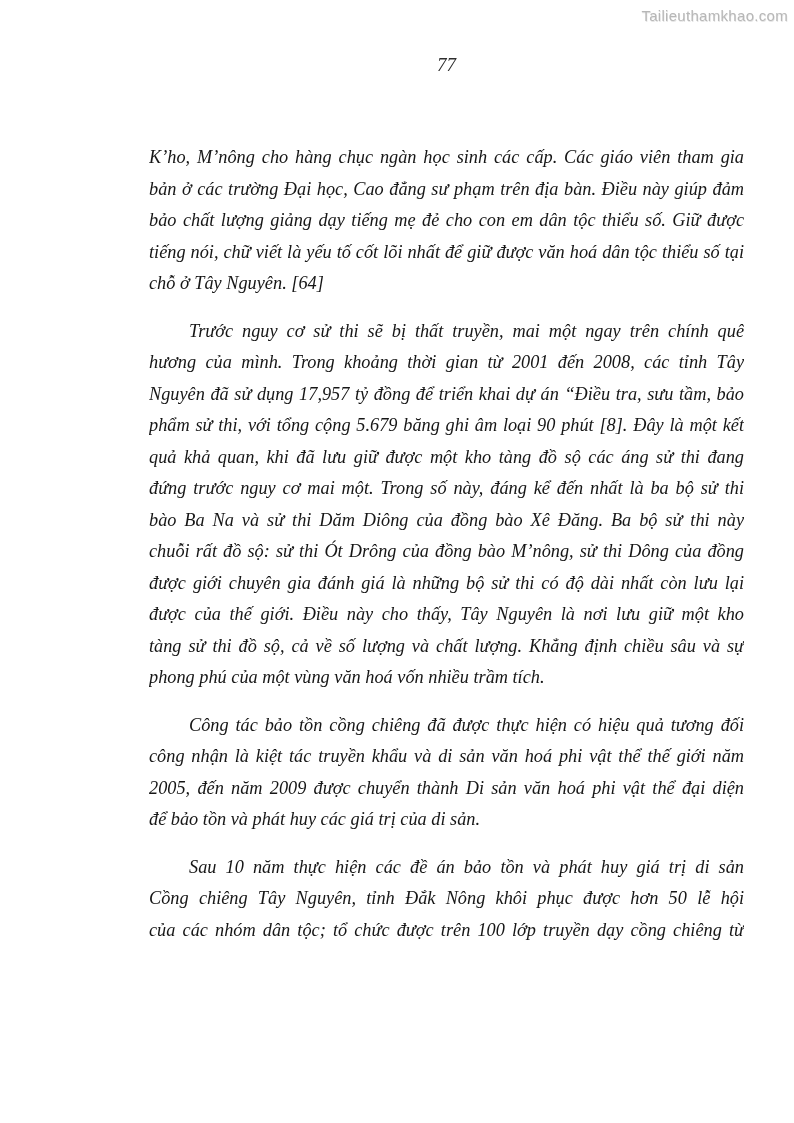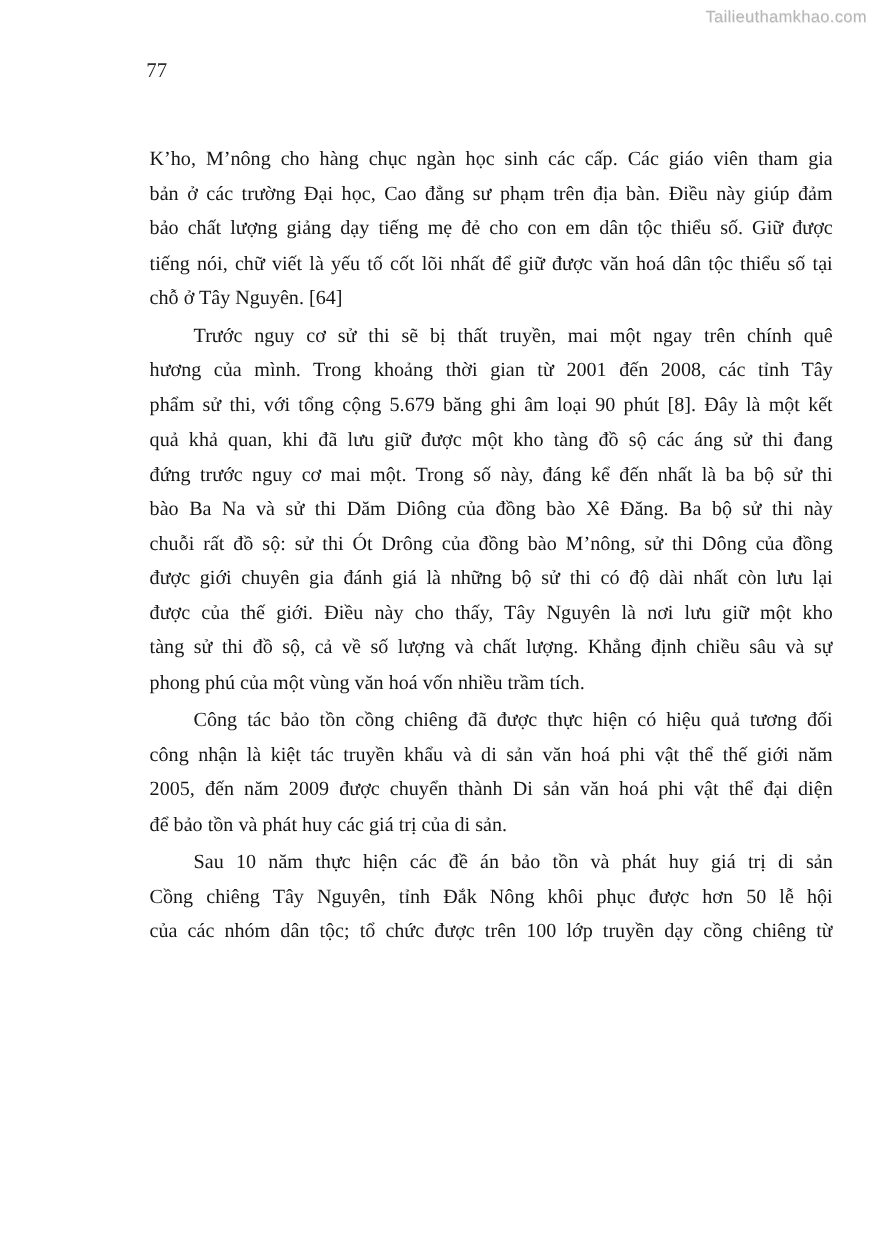--- a/index.html
+++ b/index.html
@@ -23,36 +23,38 @@
     font-size: 15px;
     letter-spacing: 0.3px;
     color: #b7b7b7;
     text-shadow: 0.5px 0.5px 0 #e6e6e6;
   }
   .page-number-row {
     position: absolute;
     top: 54px;
     left: 133px;
     width: 627px;
-    text-align: left;
+    text-align: center;
     font-size: 19px;
     color: #2e2e2e;
+    font-style: italic;
   }
   .body-text {
     position: absolute;
     top: 126px;
     left: 133px;
     width: 627px;
     font-size: 18.3px;
     line-height: 31.5px;
     color: #161616;
   }
   .paragraph {
-    margin: 3px;
+    margin: 16px;
     padding: 0;
+    font-style: italic;
   }
   .line {
     height: 31.5px;
     overflow: hidden;
     white-space: normal;
     text-align: justify;
     text-align-last: justify;
   }
   .line.end {
     text-align-last: left;
@@ -75,20 +77,21 @@
       <div class="paragraph">
         <div class="line">K’ho, M’nông cho hàng chục ngàn học sinh các cấp. Các giáo viên tham gia</div>
         <div class="line">bản ở các trường Đại học, Cao đẳng sư phạm trên địa bàn. Điều này giúp đảm</div>
         <div class="line">bảo chất lượng giảng dạy tiếng mẹ đẻ cho con em dân tộc thiểu số. Giữ được</div>
         <div class="line">tiếng nói, chữ viết là yếu tố cốt lõi nhất để giữ được văn hoá dân tộc thiểu số tại</div>
         <div class="line end">chỗ ở Tây Nguyên. [64]</div>
       </div>
       <div class="paragraph">
         <div class="line indent">Trước nguy cơ sử thi sẽ bị thất truyền, mai một ngay trên chính quê</div>
         <div class="line">hương của mình. Trong khoảng thời gian từ 2001 đến 2008, các tỉnh Tây</div>
+        <div class="line">Nguyên đã sử dụng 17,957 tỷ đồng để triển khai dự án “Điều tra, sưu tầm, bảo</div>
         <div class="line">phẩm sử thi, với tổng cộng 5.679 băng ghi âm loại 90 phút [8]. Đây là một kết</div>
         <div class="line">quả khả quan, khi đã lưu giữ được một kho tàng đồ sộ các áng sử thi đang</div>
         <div class="line">đứng trước nguy cơ mai một. Trong số này, đáng kể đến nhất là ba bộ sử thi</div>
         <div class="line">bào Ba Na và sử thi Dăm Diông của đồng bào Xê Đăng. Ba bộ sử thi này</div>
         <div class="line">chuỗi rất đồ sộ: sử thi Ót Drông của đồng bào M’nông, sử thi Dông của đồng</div>
         <div class="line">được giới chuyên gia đánh giá là những bộ sử thi có độ dài nhất còn lưu lại</div>
         <div class="line">được của thế giới. Điều này cho thấy, Tây Nguyên là nơi lưu giữ một kho</div>
         <div class="line">tàng sử thi đồ sộ, cả về số lượng và chất lượng. Khẳng định chiều sâu và sự</div>
         <div class="line end">phong phú của một vùng văn hoá vốn nhiều trầm tích.</div>
       </div>

